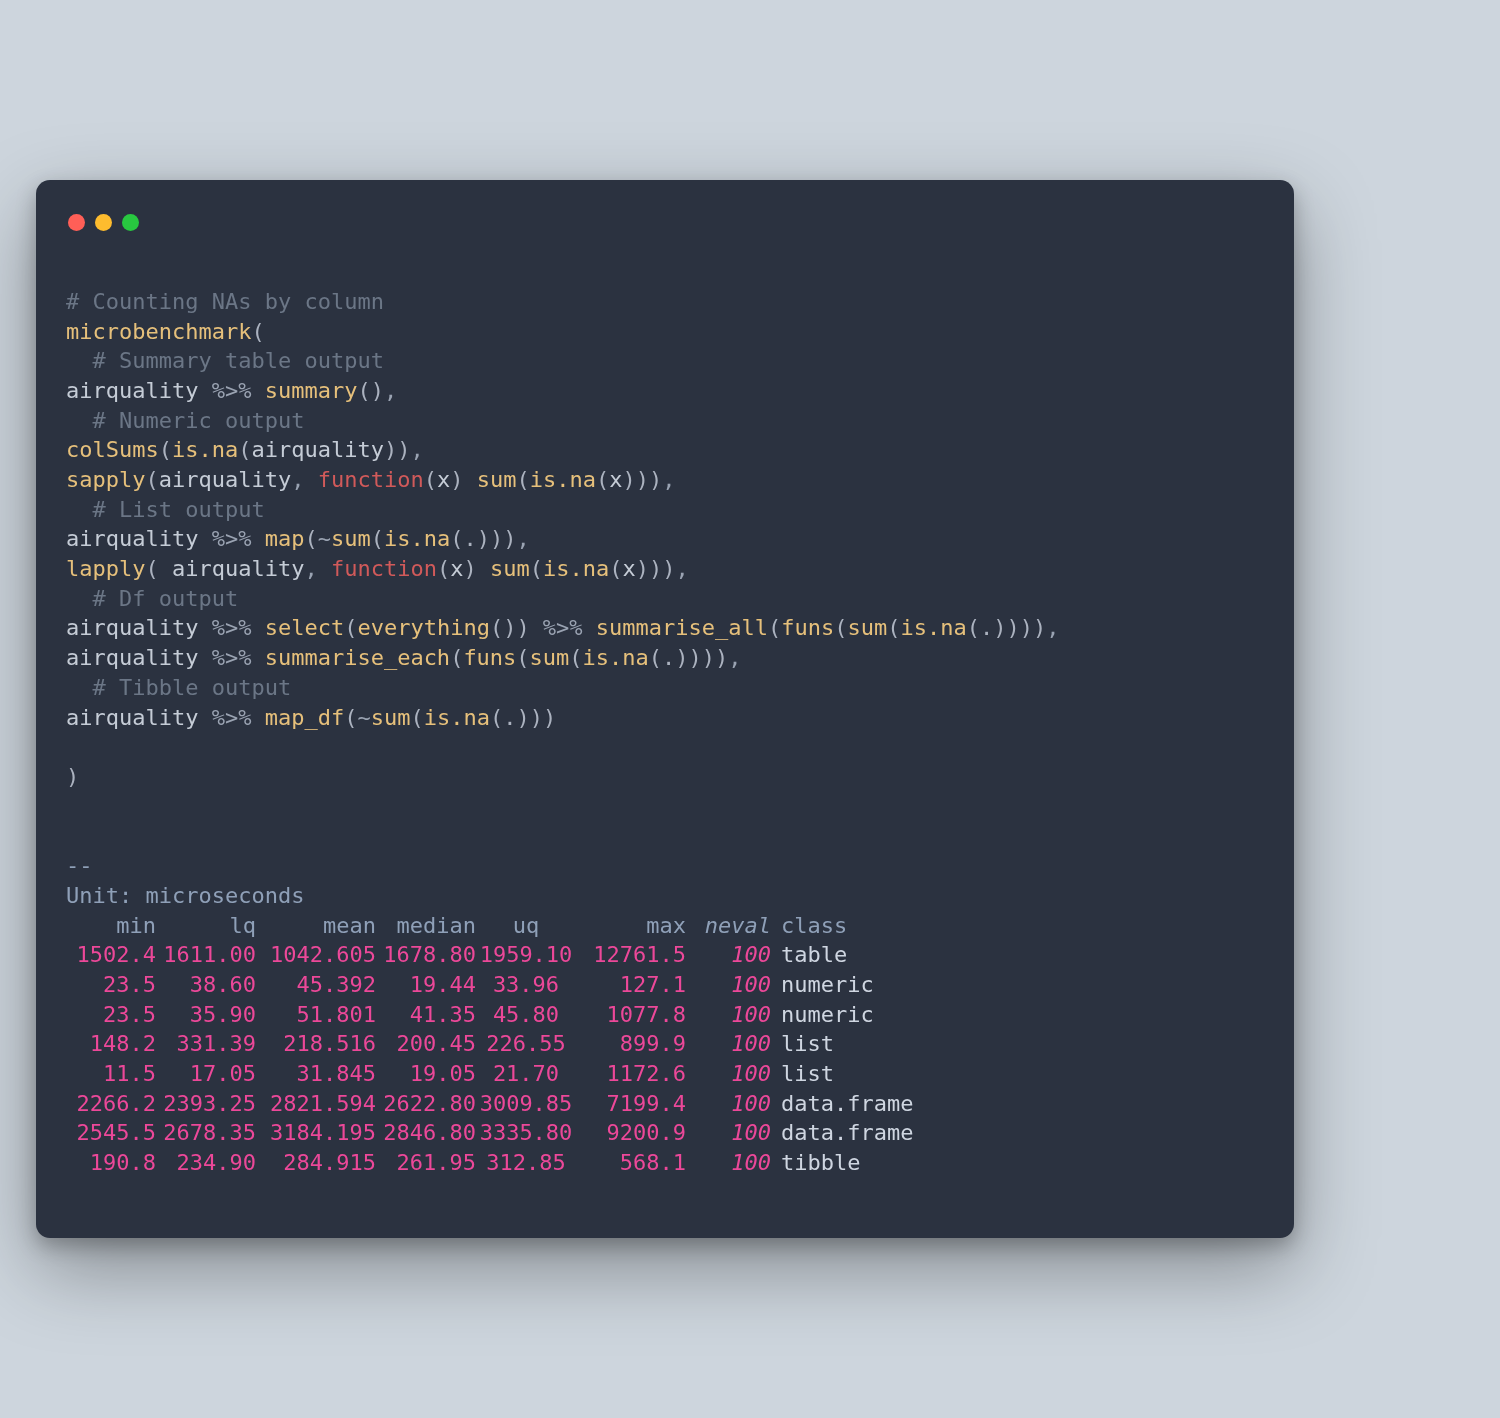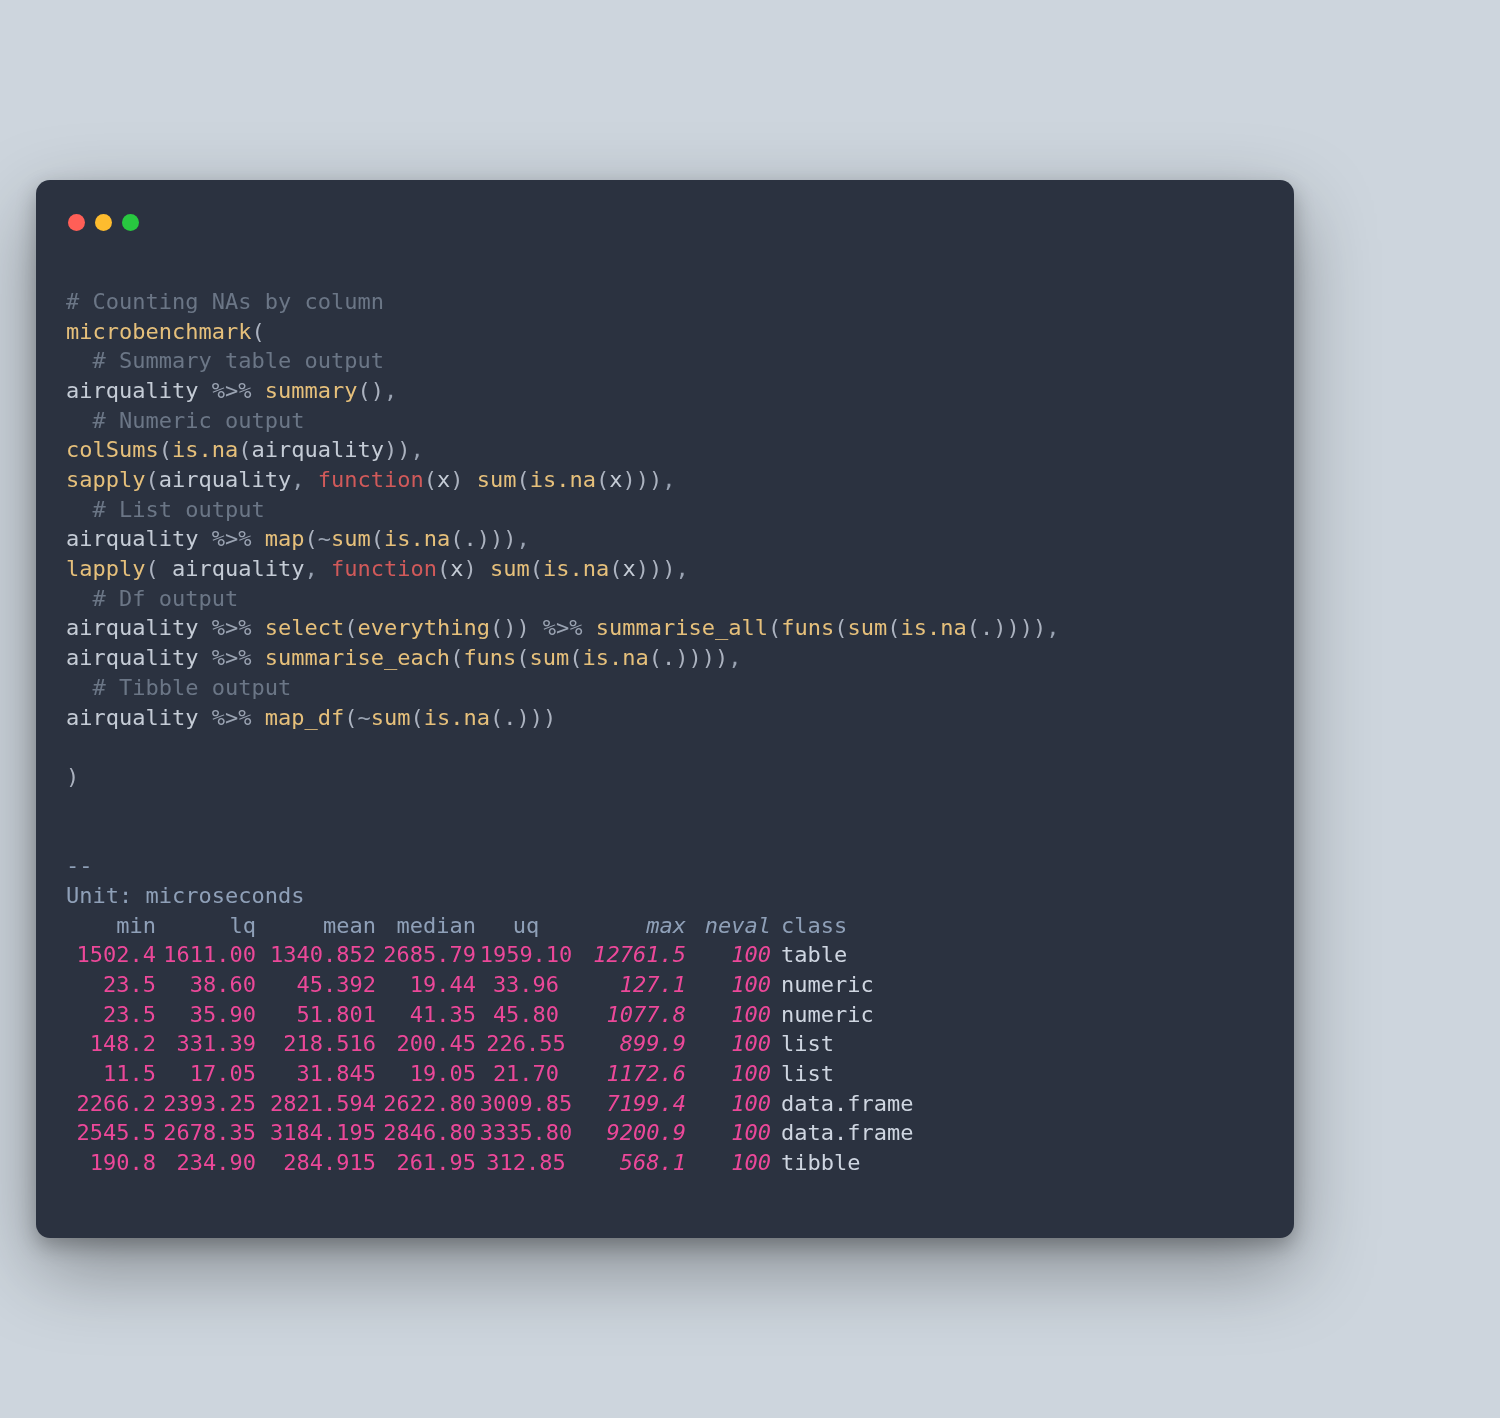--- a/index.html
+++ b/index.html
@@ -33,21 +33,21 @@
   .num{color:#ec4899;}
   .str{color:#cfd6e1;}
 
   
   .col{display:inline-block;text-align:right;}
   .c-min{width:90px;}
   .c-lq{width:100px;}
   .c-mean{width:120px;}
   .c-med{width:100px;}
   .c-uq{width:100px;text-align:center;}
-  .c-max{width:110px;font-style:italic;}
+  .c-max{width:110px;}
   .c-neval{width:85px;font-style:italic;}
   .c-class{width:160px;text-align:left;padding-left:10px;}
 </style>
 </head>
 <body>
 
 <div class="stage">
   <div class="window">
     <div class="titlebar">
       <div class="dot red"></div>
@@ -72,21 +72,21 @@
   <span class="c-comment"># Tibble output</span>
 <span class="c-id">airquality</span><span class="c-pipe"> %&gt;% </span><span class="c-fn">map_df</span><span class="c-paren">(</span><span class="c-op">~</span><span class="c-fn">sum</span><span class="c-paren">(</span><span class="c-fn">is.na</span><span class="c-paren">(</span><span class="c-dot">.</span><span class="c-paren">)</span><span class="c-paren">)</span><span class="c-paren">)</span>
 
 <span class="c-paren">)</span>
 </div>
 
     <div class="out">
 <span>--</span>
 <span>Unit: microseconds</span>
 <span class="hdr"><span class="col c-min">min</span><span class="col c-lq">lq</span><span class="col c-mean">mean</span><span class="col c-med">median</span><span class="col c-uq">uq</span><span class="col c-max">max</span><span class="col c-neval">neval</span><span class="col c-class">class</span></span>
-<span><span class="col c-min num">1502.4</span><span class="col c-lq num">1611.00</span><span class="col c-mean num">1340.852</span><span class="col c-med num">2685.79</span><span class="col c-uq num">1959.10</span><span class="col c-max num">12761.5</span><span class="col c-neval num">100</span><span class="col c-class str">table</span></span>
+<span><span class="col c-min num">1502.4</span><span class="col c-lq num">1611.00</span><span class="col c-mean num">1042.605</span><span class="col c-med num">1678.80</span><span class="col c-uq num">1959.10</span><span class="col c-max num">12761.5</span><span class="col c-neval num">100</span><span class="col c-class str">table</span></span>
 <span><span class="col c-min num">23.5</span><span class="col c-lq num">38.60</span><span class="col c-mean num">45.392</span><span class="col c-med num">19.44</span><span class="col c-uq num">33.96</span><span class="col c-max num">127.1</span><span class="col c-neval num">100</span><span class="col c-class str">numeric</span></span>
 <span><span class="col c-min num">23.5</span><span class="col c-lq num">35.90</span><span class="col c-mean num">51.801</span><span class="col c-med num">41.35</span><span class="col c-uq num">45.80</span><span class="col c-max num">1077.8</span><span class="col c-neval num">100</span><span class="col c-class str">numeric</span></span>
 <span><span class="col c-min num">148.2</span><span class="col c-lq num">331.39</span><span class="col c-mean num">218.516</span><span class="col c-med num">200.45</span><span class="col c-uq num">226.55</span><span class="col c-max num">899.9</span><span class="col c-neval num">100</span><span class="col c-class str">list</span></span>
 <span><span class="col c-min num">11.5</span><span class="col c-lq num">17.05</span><span class="col c-mean num">31.845</span><span class="col c-med num">19.05</span><span class="col c-uq num">21.70</span><span class="col c-max num">1172.6</span><span class="col c-neval num">100</span><span class="col c-class str">list</span></span>
 <span><span class="col c-min num">2266.2</span><span class="col c-lq num">2393.25</span><span class="col c-mean num">2821.594</span><span class="col c-med num">2622.80</span><span class="col c-uq num">3009.85</span><span class="col c-max num">7199.4</span><span class="col c-neval num">100</span><span class="col c-class str">data.frame</span></span>
 <span><span class="col c-min num">2545.5</span><span class="col c-lq num">2678.35</span><span class="col c-mean num">3184.195</span><span class="col c-med num">2846.80</span><span class="col c-uq num">3335.80</span><span class="col c-max num">9200.9</span><span class="col c-neval num">100</span><span class="col c-class str">data.frame</span></span>
 <span><span class="col c-min num">190.8</span><span class="col c-lq num">234.90</span><span class="col c-mean num">284.915</span><span class="col c-med num">261.95</span><span class="col c-uq num">312.85</span><span class="col c-max num">568.1</span><span class="col c-neval num">100</span><span class="col c-class str">tibble</span></span>
 </div>
 
   </div>

